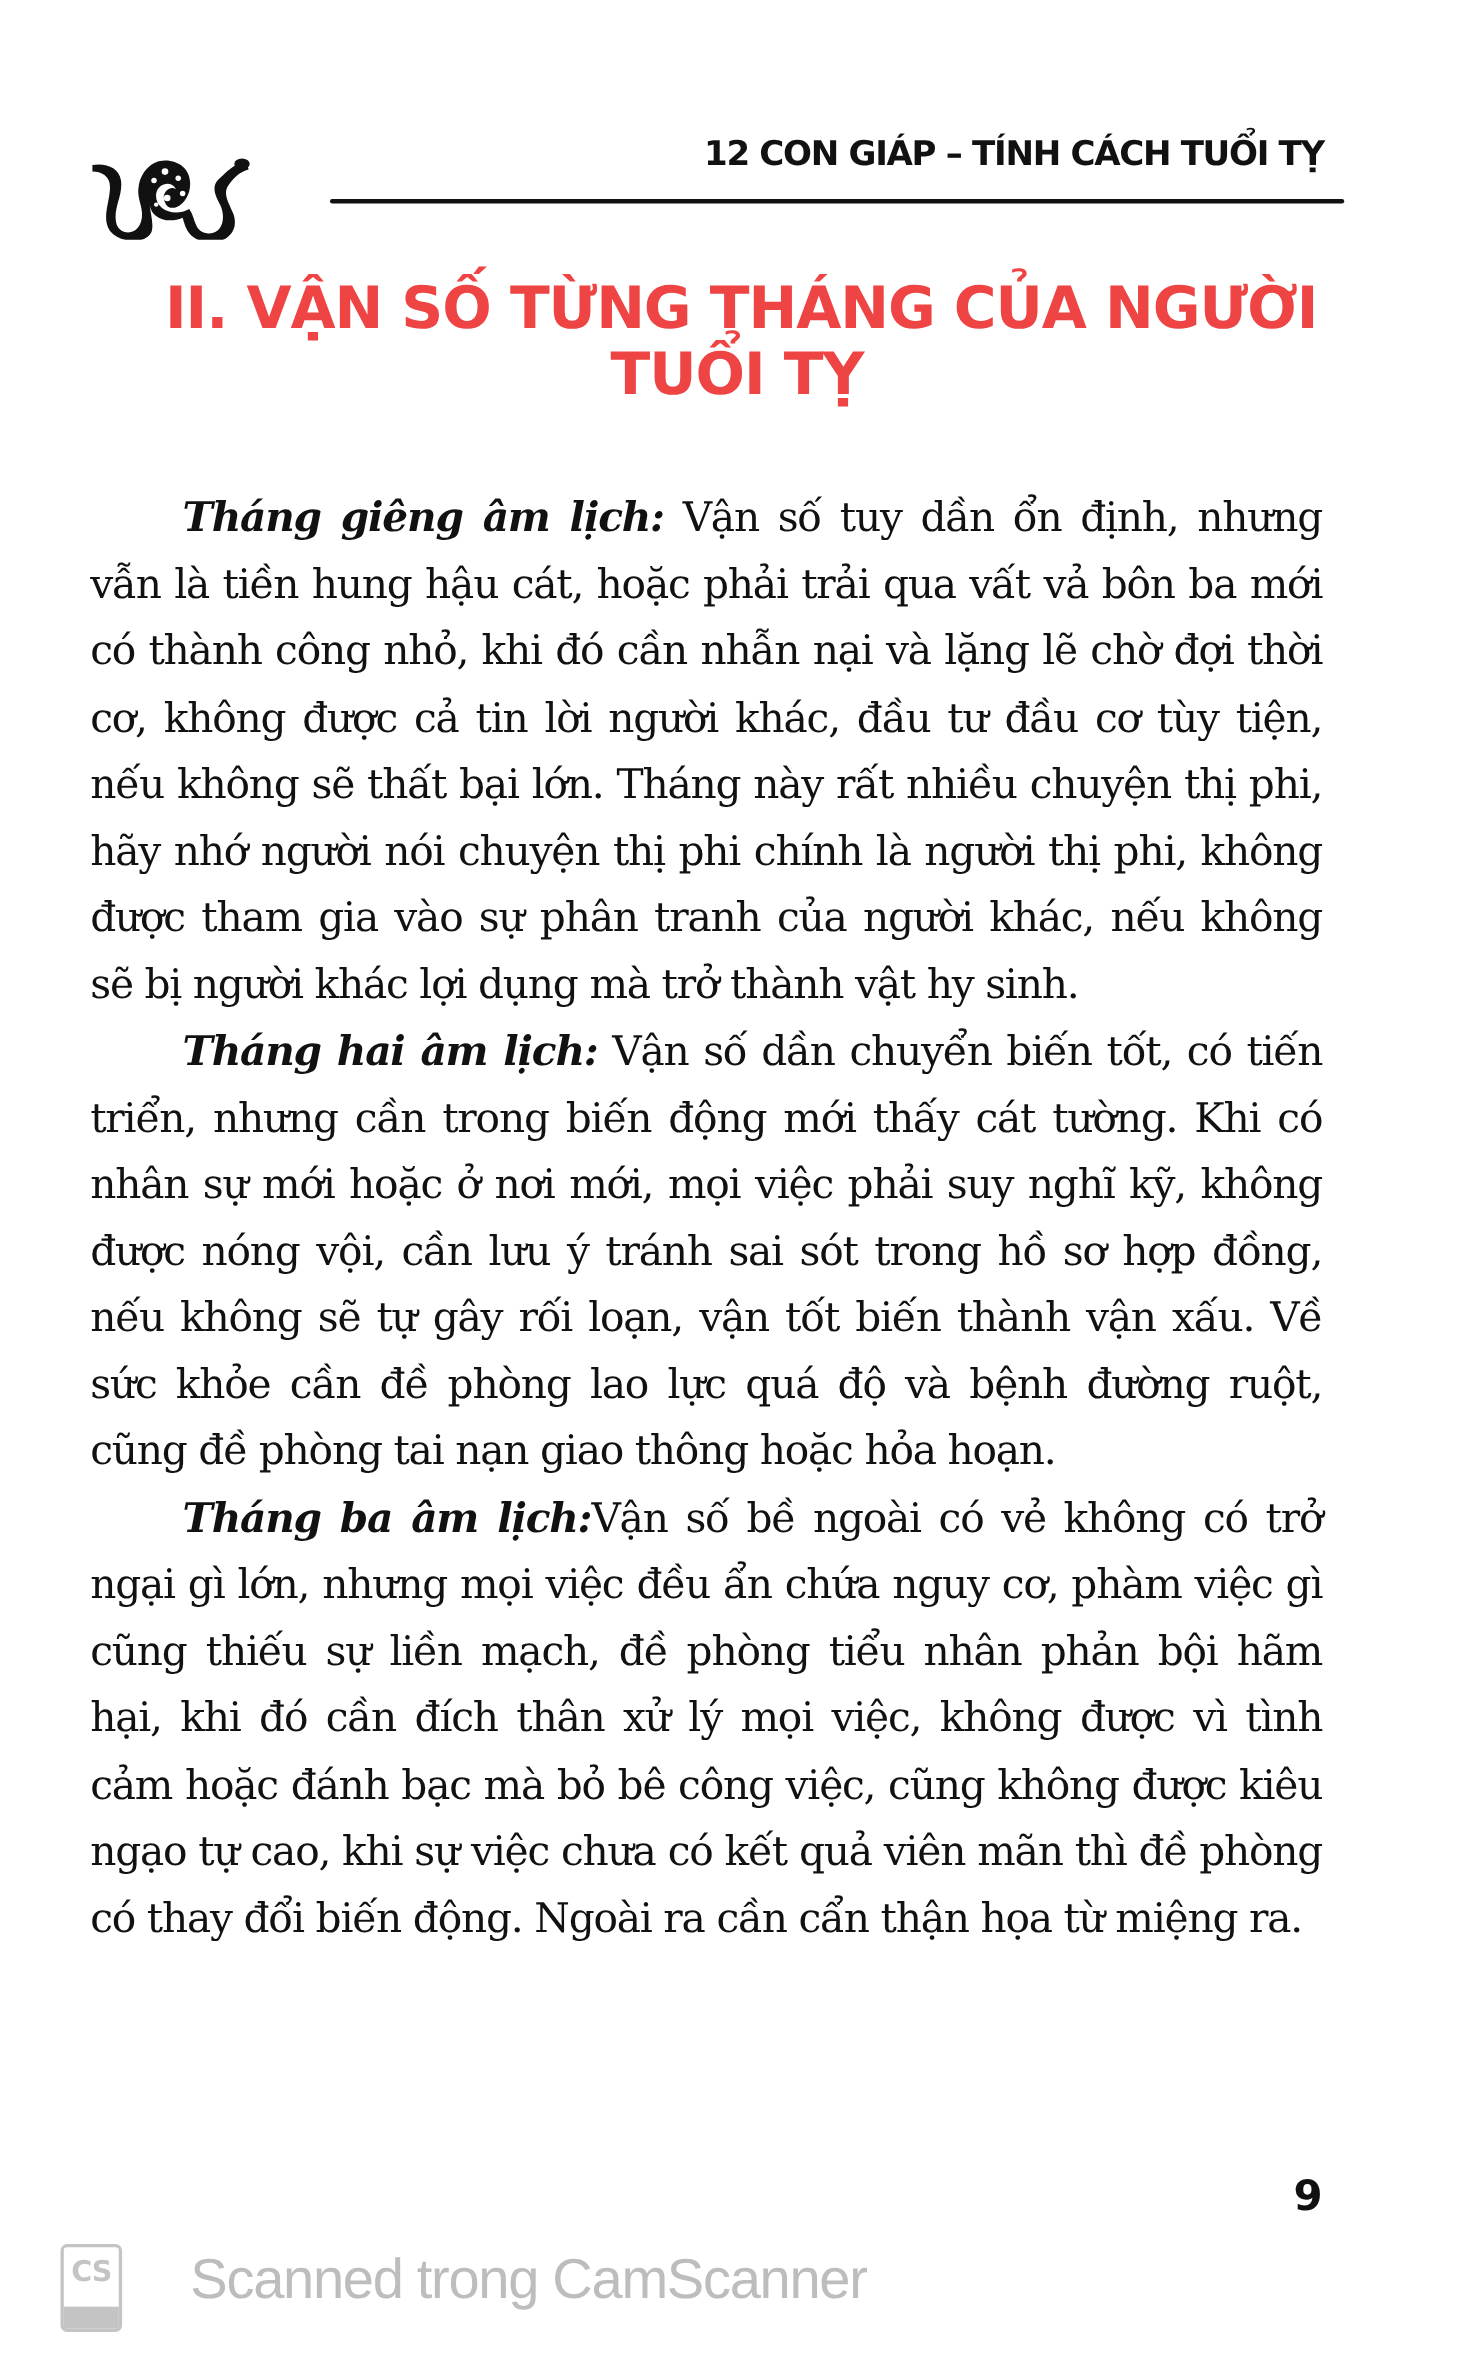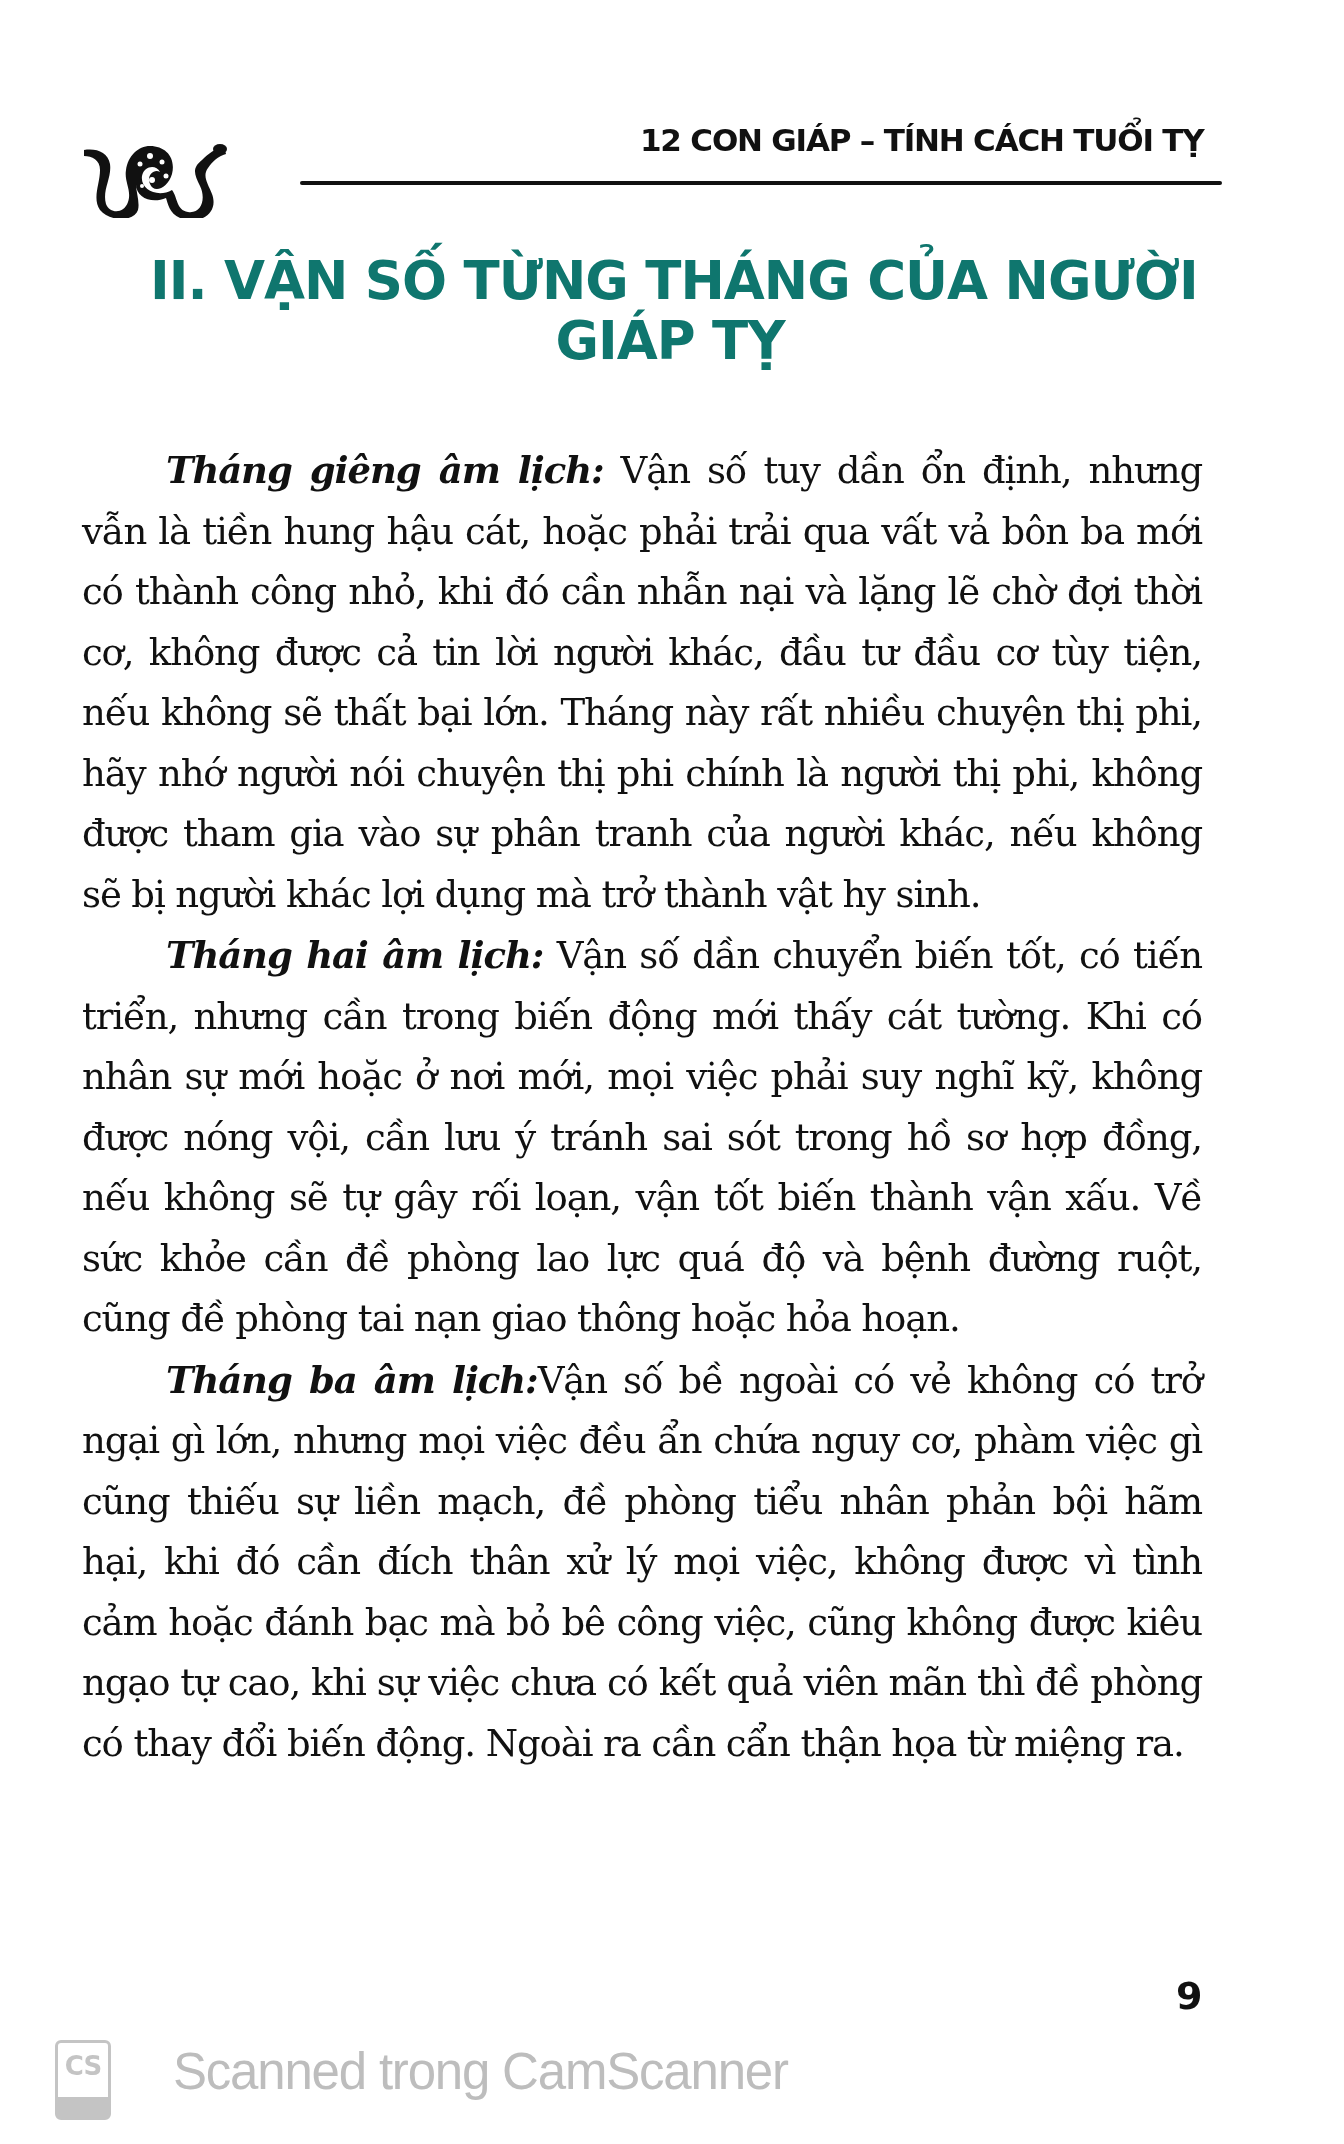--- a/index.html
+++ b/index.html
@@ -6,21 +6,21 @@
   body { width:1344px; height:2144px; background:#ffffff; position:relative; overflow:hidden; color:#111; }
   .page { position:absolute; left:0; top:0; width:1344px; height:1841px; }
 
   .snake { position:absolute; left:80px; top:128px; width:150px; height:90px; }
   .running-head { position:absolute; left:640px; top:122px; width:560px; text-align:right;
     font-family:"DejaVu Sans", sans-serif; font-weight:bold; font-size:31px; letter-spacing:-1.2px;
     color:#111; white-space:nowrap; }
   .head-rule { position:absolute; left:300px; top:181px; width:922px; height:4px; background:#111; border-radius:2px; }
 
   .title { position:absolute; left:150px; width:1040px; text-align:center;
-    font-family:"DejaVu Sans", sans-serif; font-weight:bold; font-size:53px; letter-spacing:-1px; color:#0f766e; white-space:nowrap; }
+    font-family:"DejaVu Sans", sans-serif; font-weight:bold; font-size:53px; letter-spacing:-1px; color:#ef4444; white-space:nowrap; }
   .title.l1 { top:250px; }
   .title.l2 { top:310px; }
 
   .body { position:absolute; left:82px; top:440px; width:1120px;
     font-family:"DejaVu Serif", serif; font-size:37px; line-height:60.5px; color:#111;
     text-align:justify; letter-spacing:-1.1px; }
   .body p { margin:0; text-indent:84px; }
   .body .lead { font-style:italic; font-weight:bold;margin-top:36px; }
 
   .page-num { position:absolute; left:1176px; top:1974px; font-family:"DejaVu Sans", sans-serif; font-weight:bold; font-size:38px; color:#111; }
@@ -46,21 +46,21 @@
       <circle cx="72" cy="52" r="3" fill="#fff"></circle>
       <circle cx="62" cy="58" r="2" fill="#fff"></circle>
       <ellipse cx="140" cy="21" rx="7" ry="5"></ellipse>
     </g>
   </svg>
 
   <div class="running-head">12 CON GIÁP – TÍNH CÁCH TUỔI TỴ</div>
   <div class="head-rule"></div>
 
   <div class="title l1">II. VẬN SỐ TỪNG THÁNG CỦA NGƯỜI</div>
-  <div class="title l2">GIÁP TỴ</div>
+  <div class="title l2">TUỔI TỴ</div>
 
   <div class="body">
     <p><span class="lead">Tháng giêng âm lịch:</span><span> Vận số tuy dần ổn định, nhưng vẫn là tiền hung hậu cát, hoặc phải trải qua vất vả bôn ba mới có thành công nhỏ, khi đó cần nhẫn nại và lặng lẽ chờ đợi thời cơ, không được cả tin lời người khác, đầu tư đầu cơ tùy tiện, nếu không sẽ thất bại lớn. Tháng này rất nhiều chuyện thị phi, hãy nhớ người nói chuyện thị phi chính là người thị phi, không được tham gia vào sự phân tranh của người khác, nếu không sẽ bị người khác lợi dụng mà trở thành vật hy sinh.</span></p>
     <p><span class="lead">Tháng hai âm lịch:</span><span> Vận số dần chuyển biến tốt, có tiến triển, nhưng cần trong biến động mới thấy cát tường. Khi có nhân sự mới hoặc ở nơi mới, mọi việc phải suy nghĩ kỹ, không được nóng vội, cần lưu ý tránh sai sót trong hồ sơ hợp đồng, nếu không sẽ tự gây rối loạn, vận tốt biến thành vận xấu. Về sức khỏe cần đề phòng lao lực quá độ và bệnh đường ruột, cũng đề phòng tai nạn giao thông hoặc hỏa hoạn.</span></p>
     <p><span class="lead">Tháng ba âm lịch:</span><span>Vận số bề ngoài có vẻ không có trở ngại gì lớn, nhưng mọi việc đều ẩn chứa nguy cơ, phàm việc gì cũng thiếu sự liền mạch, đề phòng tiểu nhân phản bội hãm hại, khi đó cần đích thân xử lý mọi việc, không được vì tình cảm hoặc đánh bạc mà bỏ bê công việc, cũng không được kiêu ngạo tự cao, khi sự việc chưa có kết quả viên mãn thì đề phòng có thay đổi biến động. Ngoài ra cần cẩn thận họa từ miệng ra.</span></p>
   </div>
 
   <div class="page-num">9</div>
 
   <div class="cs-footer">

